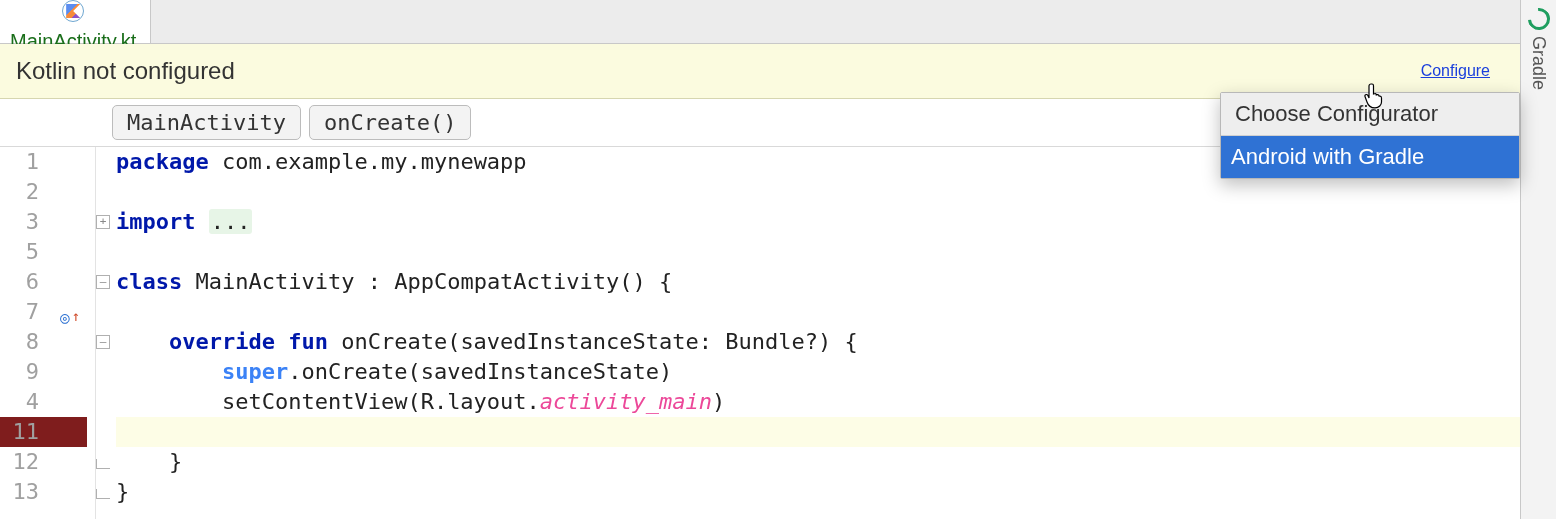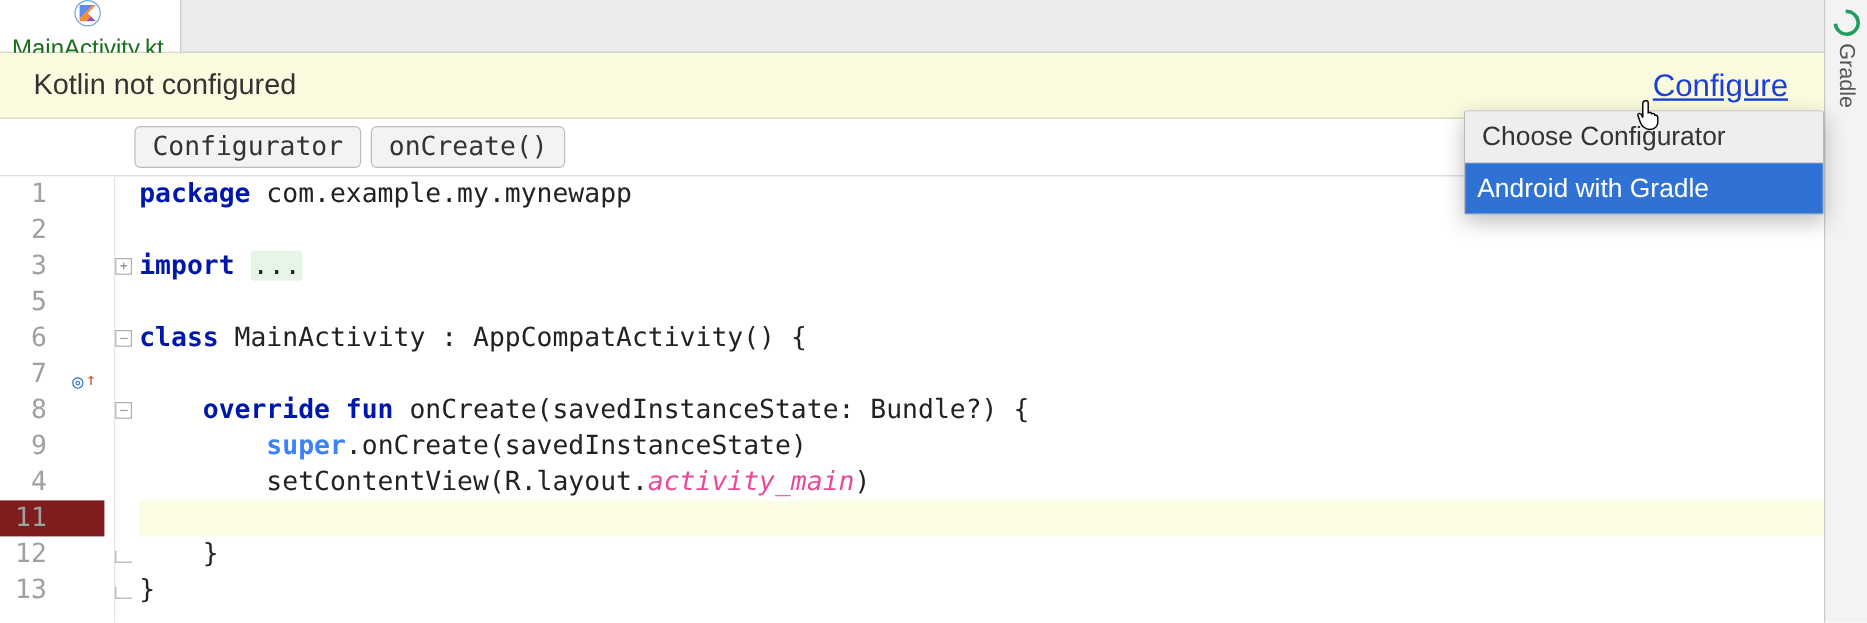--- a/index.html
+++ b/index.html
@@ -90,28 +90,28 @@
   
   .notify-bar {
     position: relative;
     height: 55px;
     width: calc(100% - 36px);
     background: #fbfbdf;
     border-bottom: 1px solid #d6d6b0;
     display: flex;
     align-items: center;
     justify-content: space-between;
-    padding: 0 30px 0 28px;
+    padding: 0 30px 0 16px;
   }
   .notify-msg {
     font-size: 24px;
     color: #333;
   }
   .notify-action {
-    font-size: 26px;
+    font-size: 16px;
     color: #1a3fdc;
     text-decoration: underline;
     cursor: pointer;
   }
 
   
   .breadcrumbs {
     height: 48px;
     width: calc(100% - 36px);
     border-bottom: 1px solid #d9d9d9;
@@ -260,21 +260,21 @@
     <span class="close-x">×</span>
   </div>
 </div>
 
 <div class="notify-bar">
   <span class="notify-msg">Kotlin not configured</span>
   <a class="notify-action">Configure</a>
 </div>
 
 <div class="breadcrumbs">
-  <span class="crumb">Configurator</span>
+  <span class="crumb">MainActivity</span>
   <span class="crumb">onCreate()</span>
 </div>
 
 <div class="editor">
   <div class="gutter" id="gutter">
     <span class="mark override-mark"></span>
   <div class="ln">1</div>
       <div class="ln">2</div>
       <div class="ln">3</div>
       <div class="ln">5</div>

